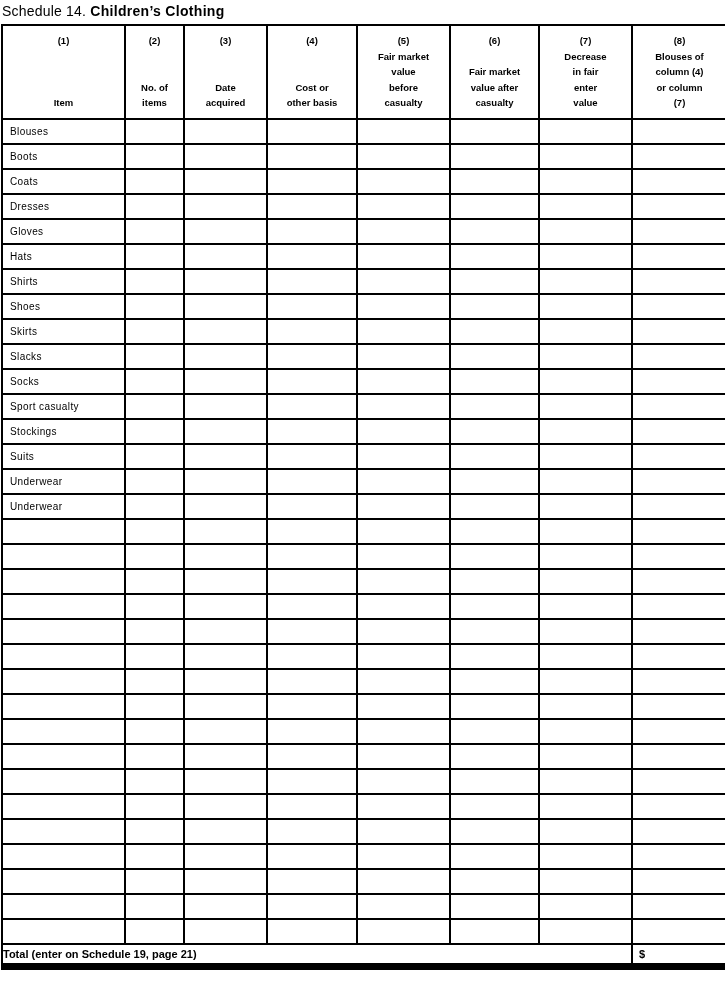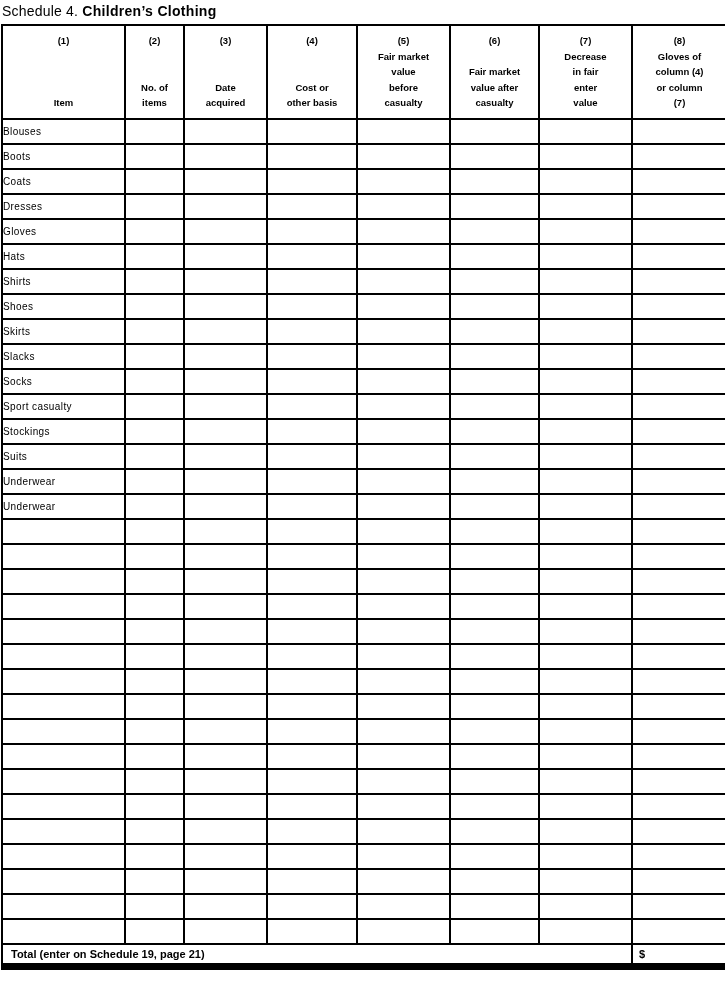--- a/index.html
+++ b/index.html
@@ -39,42 +39,43 @@
     font-weight: bold;
     text-align: center;
     line-height: 15px;
   }
   .hline { height: 15.5px; white-space: nowrap; }
 
   tbody td { height: 25px; }
   td.item-cell {
     font-size: 10px;
     text-align: left;
+    padding-left: 7px;
     letter-spacing: 0.4px;
     color: #000000;
     vertical-align: middle;
   }
   td.entry-cell { background: #ffffff; }
 
   tfoot td {
     height: 22px;
     border-bottom: 7px solid #000000;
     font-weight: bold;
     font-size: 11px;
     vertical-align: middle;
   }
-  td.total-label { padding-left: 8px; text-align: left; }
+  td.total-label { padding-left: 0; text-align: left; }
   td.total-amount { padding-left: 6px; text-align: left; }
 </style>
 </head>
 <body>
 
 <div class="page">
   <div class="page-title">
-    <span>Schedule 4.</span>
+    <span>Schedule 14.</span>
     <span class="schedule-name">Children’s Clothing</span>
   </div>
 
   <table class="schedule">
     <colgroup id="colgroup">
         <col style="width: 123px;">
         <col style="width: 59px;">
         <col style="width: 83px;">
         <col style="width: 90px;">
         <col style="width: 93px;">
@@ -128,21 +129,21 @@
           </th>
           <th>
             <div class="hline">(7)</div>
             <div class="hline">Decrease</div>
             <div class="hline">in fair</div>
             <div class="hline">enter</div>
             <div class="hline">value</div>
           </th>
           <th>
             <div class="hline">(8)</div>
-            <div class="hline">Gloves of</div>
+            <div class="hline">Blouses of</div>
             <div class="hline">column (4)</div>
             <div class="hline">or column</div>
             <div class="hline">(7)</div>
           </th>
         </tr>
       </thead>
     <tbody id="tbody">
         <tr>
           <td class="item-cell">Blouses</td>
           <td class="entry-cell"></td>

